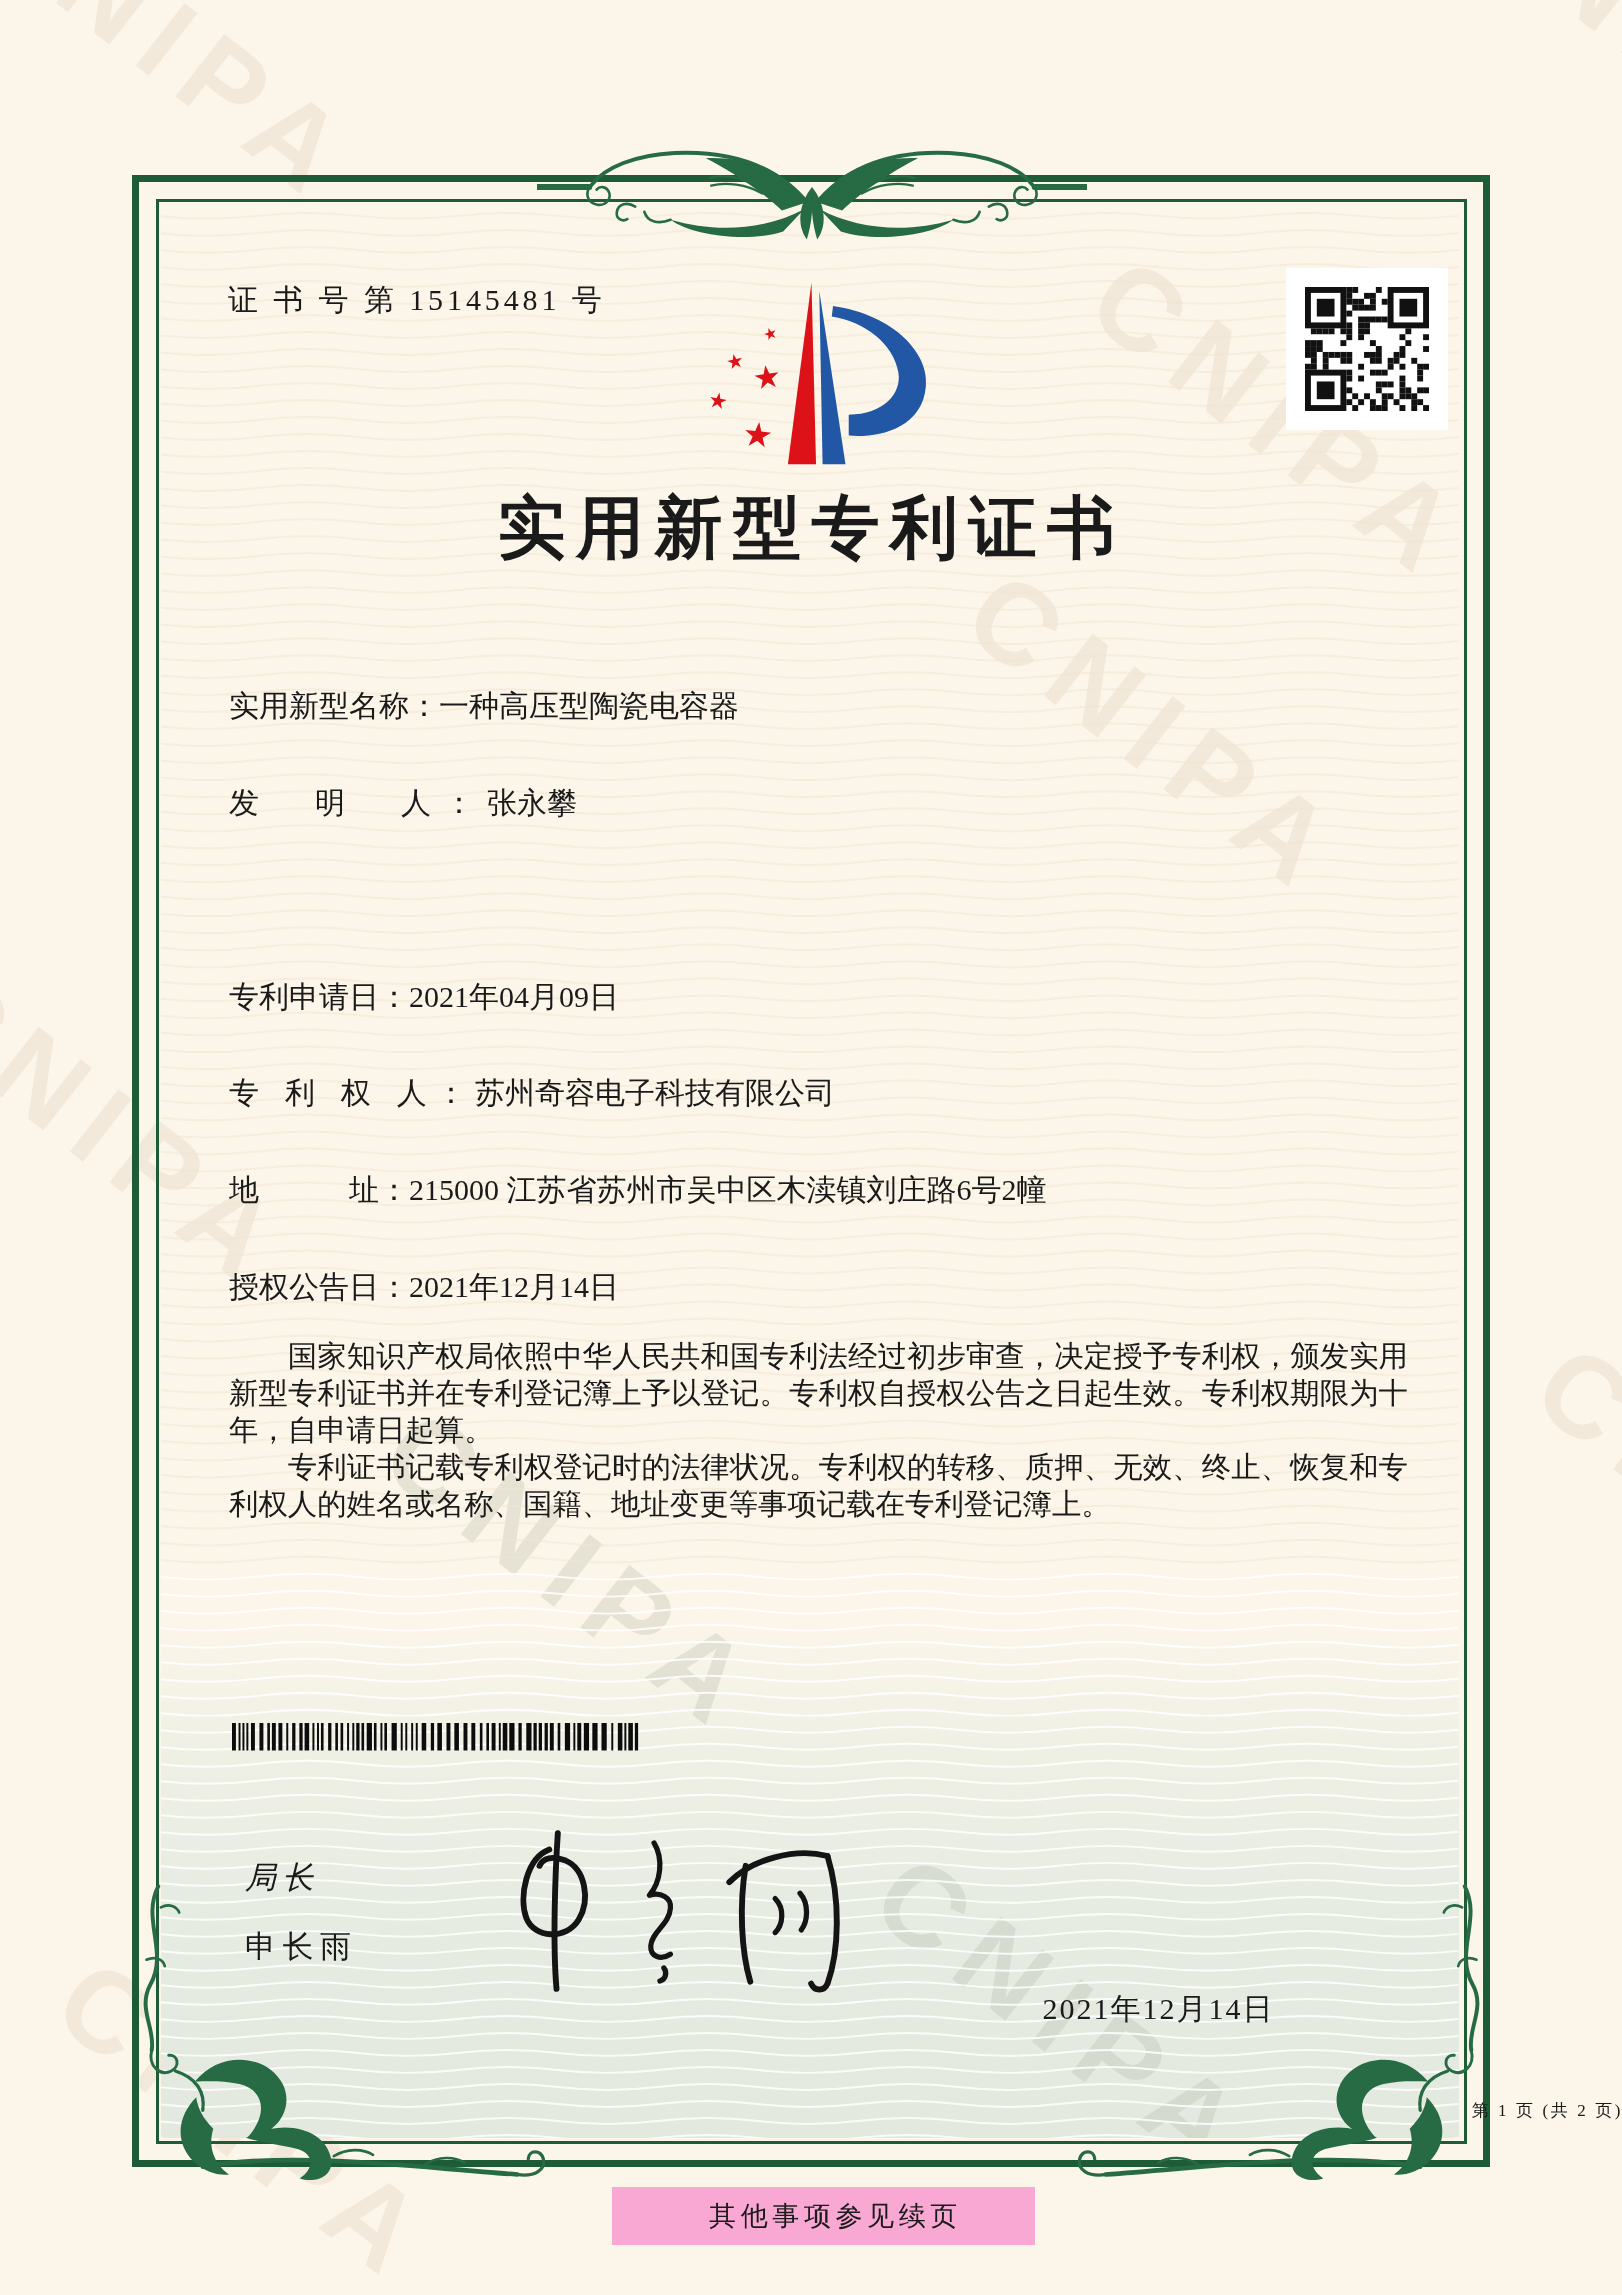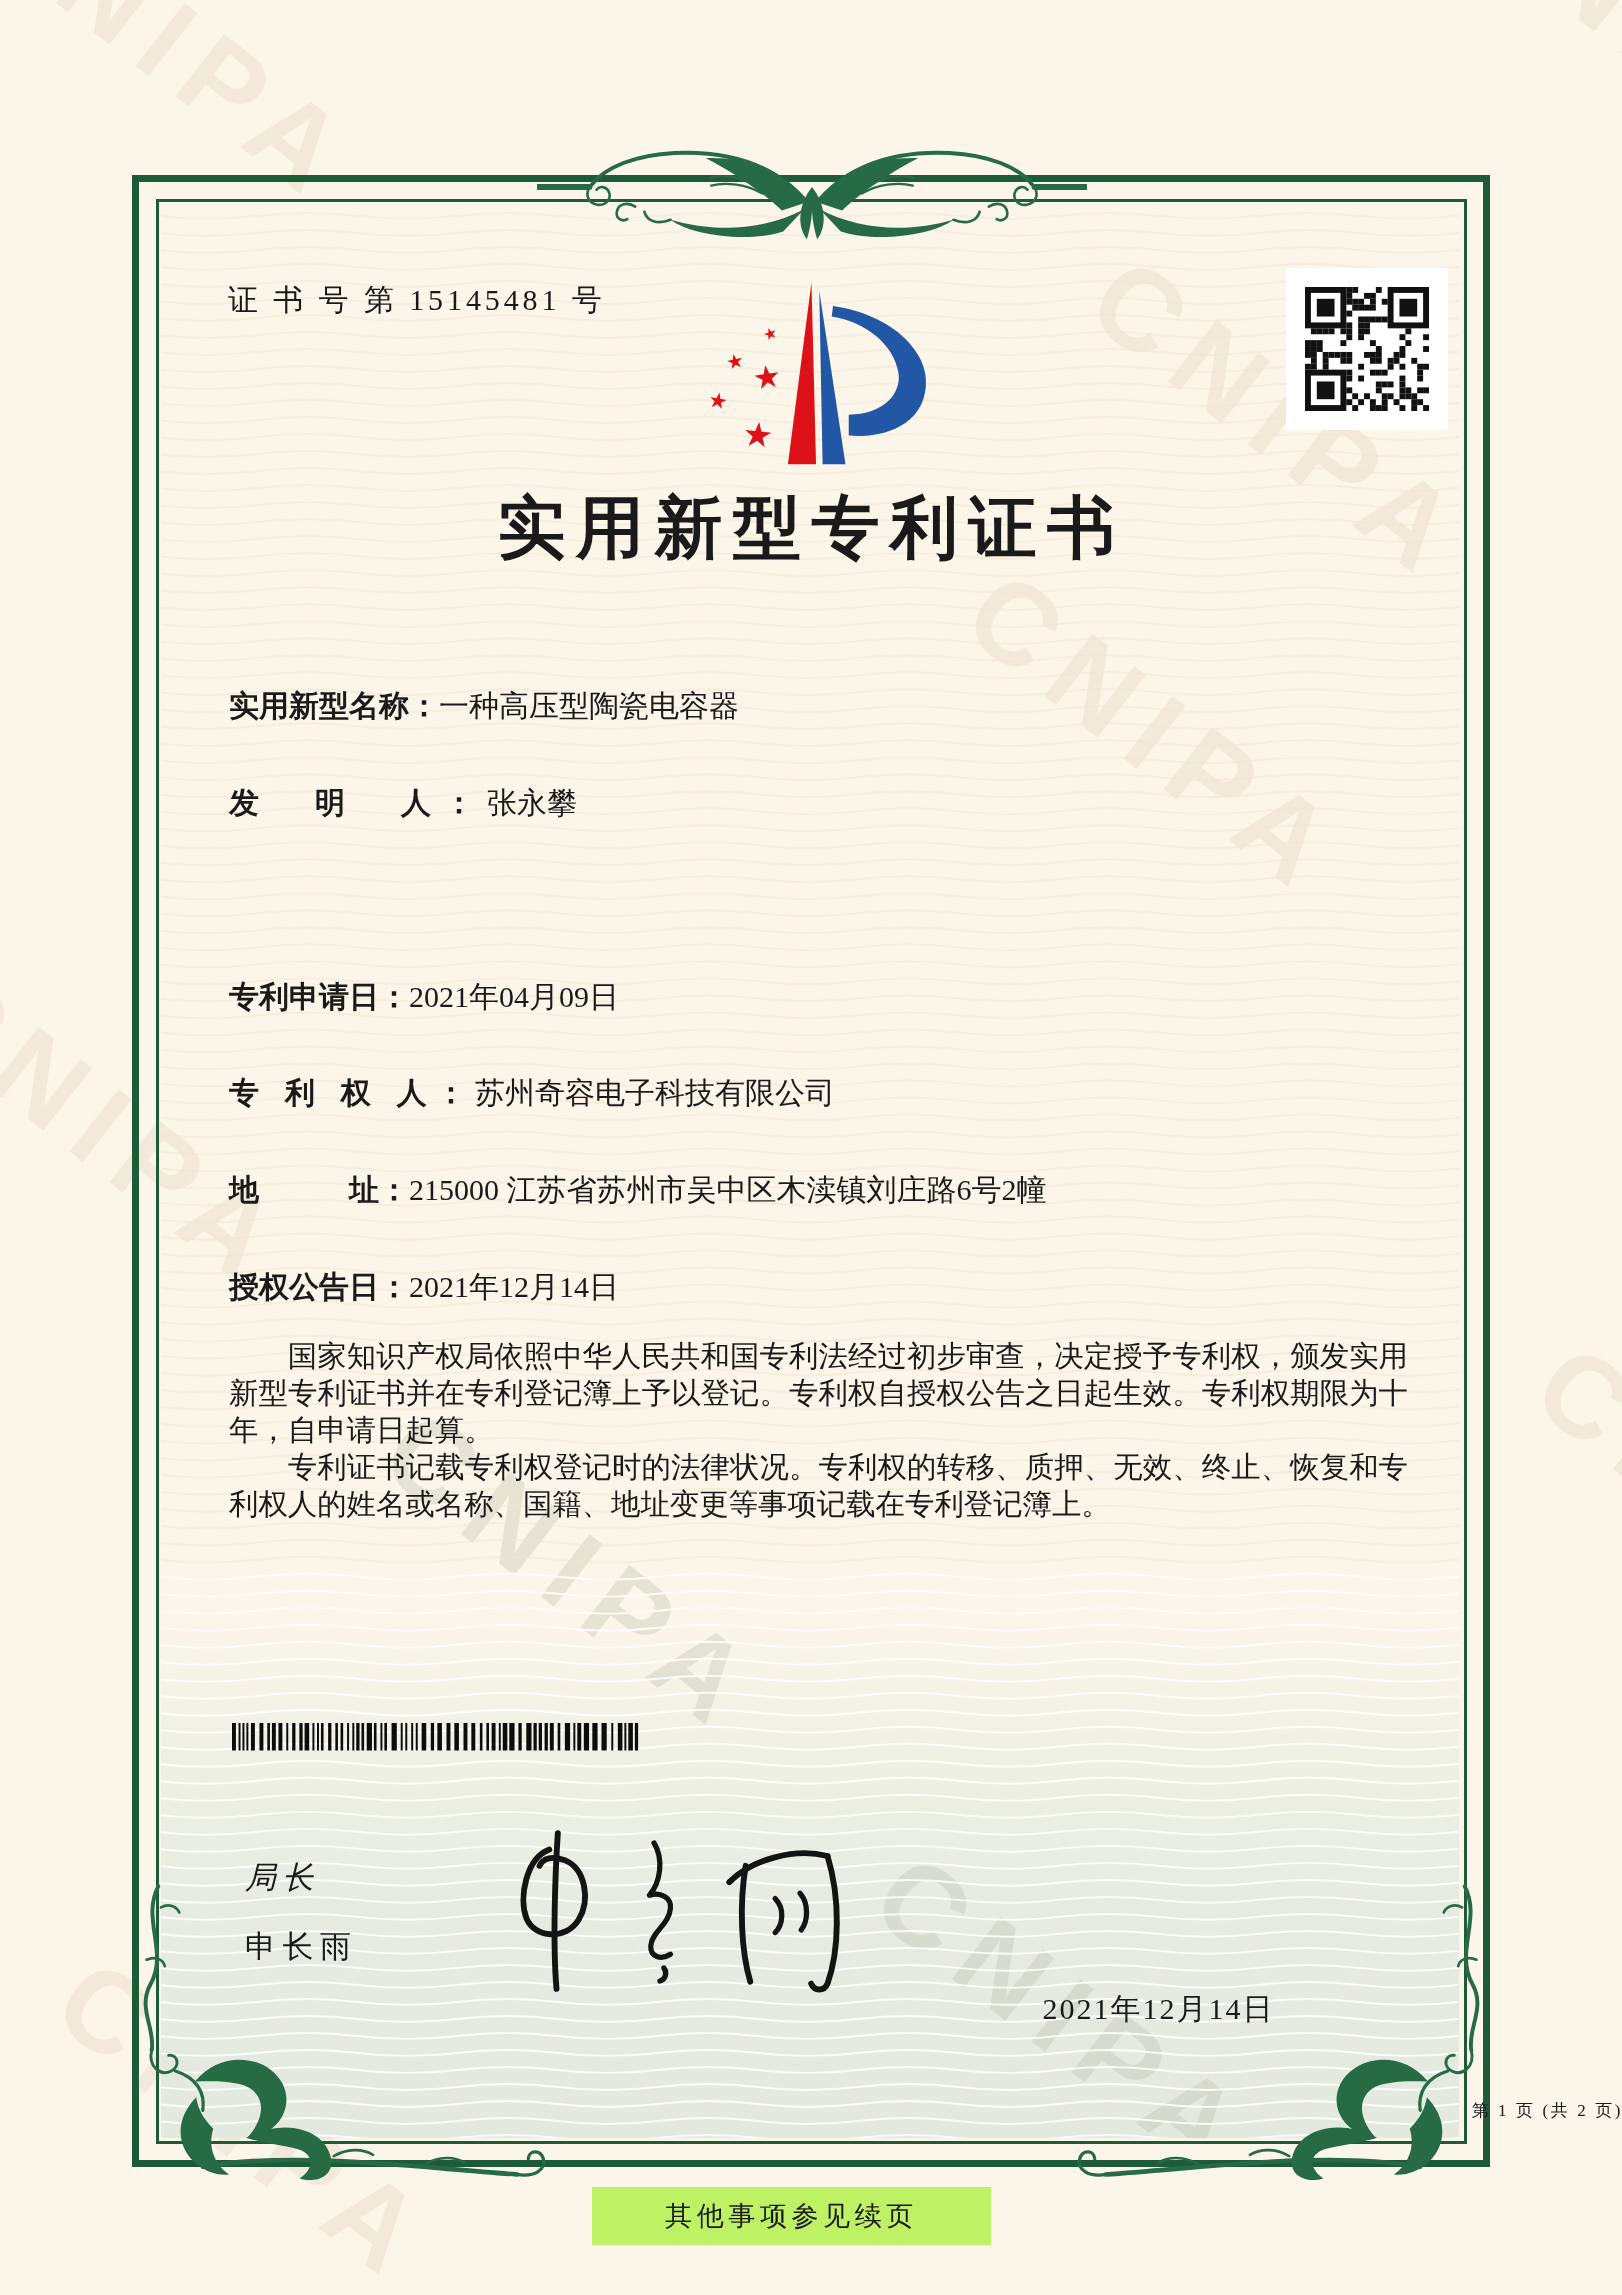--- a/index.html
+++ b/index.html
@@ -28,36 +28,36 @@
   .cert-no{left:228px;top:280px;font-size:30px;letter-spacing:3.9px;}
   .logo-svg{left:699px;top:276px;}
   .qr-box{left:1286px;top:268px;width:162px;height:162px;background:#ffffff;
       display:flex;align-items:center;justify-content:center;}
   .title{left:0;right:0;top:483px;text-align:center;font-size:68px;
       font-weight:700;letter-spacing:10.5px;}
   
   .fields{left:229px;top:658px;width:1178px;height:1348px;}
   .frow{position:absolute;left:0;width:1178px;height:97px;display:flex;
       align-items:center;white-space:pre;font-size:30px;}
-  .frow .flabel{white-space:pre;font-weight:bold;}
+  .frow .flabel{white-space:pre;}
   .frow .sp{letter-spacing:13px;}
   .grant-right{position:absolute;left:612px;white-space:pre;}
   
   .bodytext{left:229px;top:1338px;width:1179px;font-size:29.4px;line-height:37px;
       text-align:justify;}
   .bodytext p{margin:0;text-indent:2em;}
   
   .barcode-svg{left:232px;top:1723px;}
   .signer-title{left:245px;top:1857px;font-size:31px;letter-spacing:6.5px;font-style:italic;}
   .signer-name{left:245px;top:1926px;font-size:31px;letter-spacing:6.5px;}
   .sig-svg{left:487px;top:1820px;}
   .sign-date{left:1021px;top:1989px;width:275px;text-align:center;font-size:30px;letter-spacing:2px;}
   .page-info{left:0;right:0;top:2099px;text-align:right;font-size:17px;letter-spacing:2.6px;}
-  .footer-strip{left:592px;top:2187px;width:399px;height:58px;background:#bef264;
-      display:flex;align-items:center;justify-content:center;}
+  .footer-strip{left:612px;top:2187px;width:399px;height:58px;background:#f9a8d4;
+      display:flex;align-items:center;justify-content:center;padding-left:24px;}
   .footer-strip span{font-size:27px;letter-spacing:4.6px;}
   .orn{pointer-events:none;}
 </style>
 </head>
 <body>
 
 <div class="page">
 
   <div>
     <span class="wm" style="left:-52px;top:-26px">CNIPA</span>

